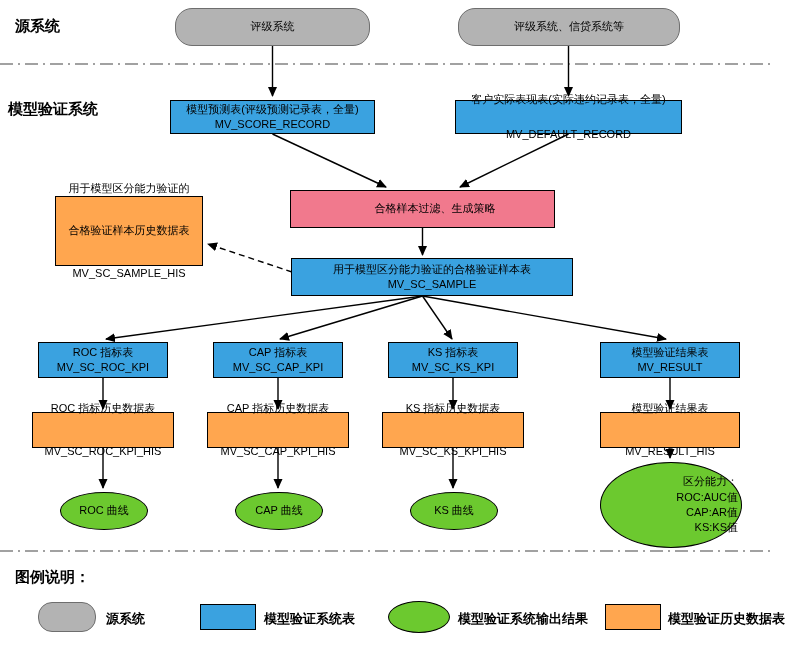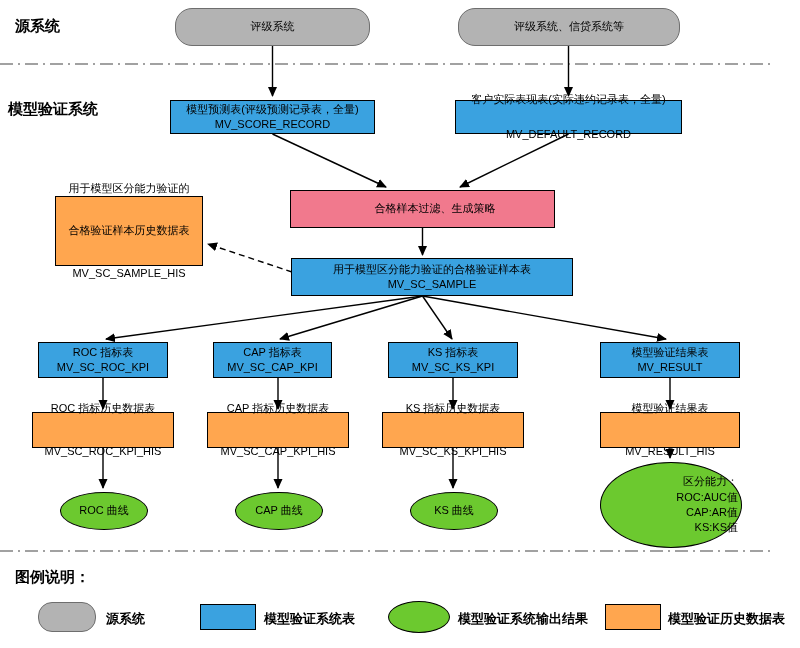--- a/index.html
+++ b/index.html
@@ -89,21 +89,21 @@
 
   <div class="node table" style="left:284px; top:258px; width:282px; height:38px;margin-left:7px;">
     <div>用于模型区分能力验证的合格验证样本表</div>
     <div>MV_SC_SAMPLE</div>
   </div>
 
   <div class="node table" style="left:38px; top:342px; width:130px; height:36px;">
     <div>ROC 指标表</div>
     <div>MV_SC_ROC_KPI</div>
   </div>
-  <div class="node table" style="left:213px; top:342px; width:119px; height:36px;">
+  <div class="node table" style="left:213px; top:342px; width:130px; height:36px;">
     <div>CAP 指标表</div>
     <div>MV_SC_CAP_KPI</div>
   </div>
   <div class="node table" style="left:388px; top:342px; width:130px; height:36px;">
     <div>KS 指标表</div>
     <div>MV_SC_KS_KPI</div>
   </div>
   <div class="node table" style="left:600px; top:342px; width:140px; height:36px;">
     <div>模型验证结果表</div>
     <div>MV_RESULT</div>

